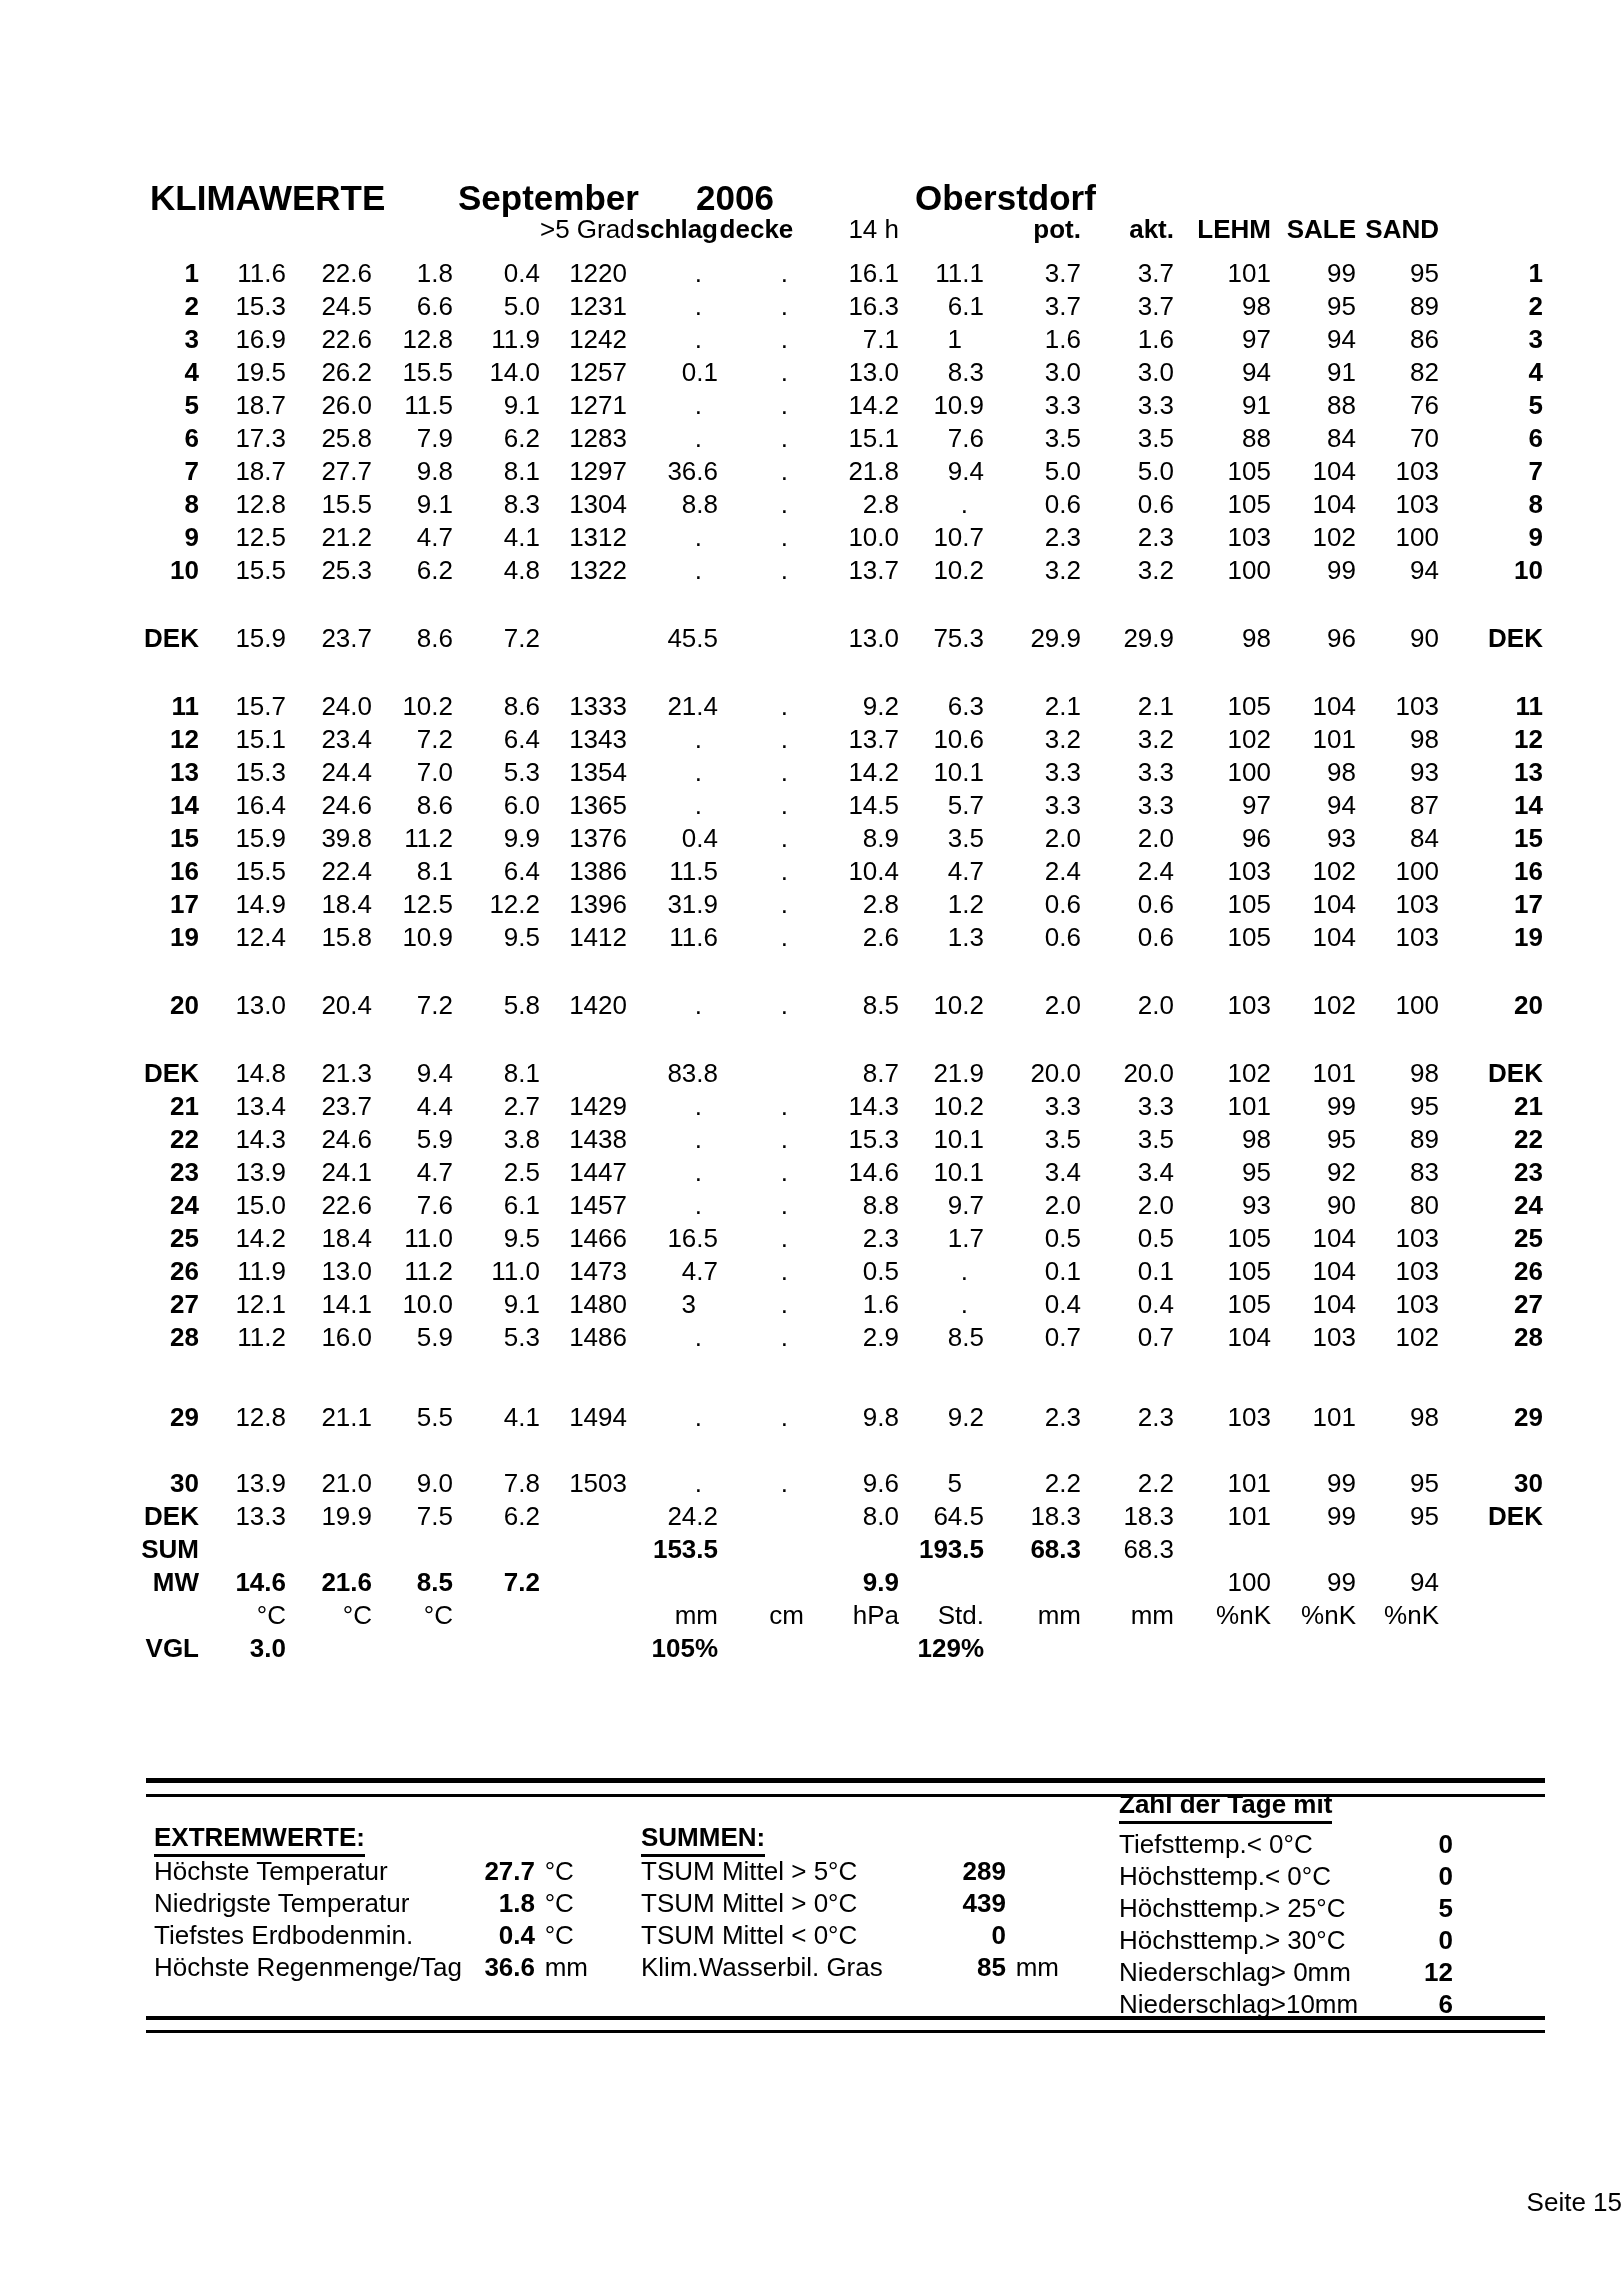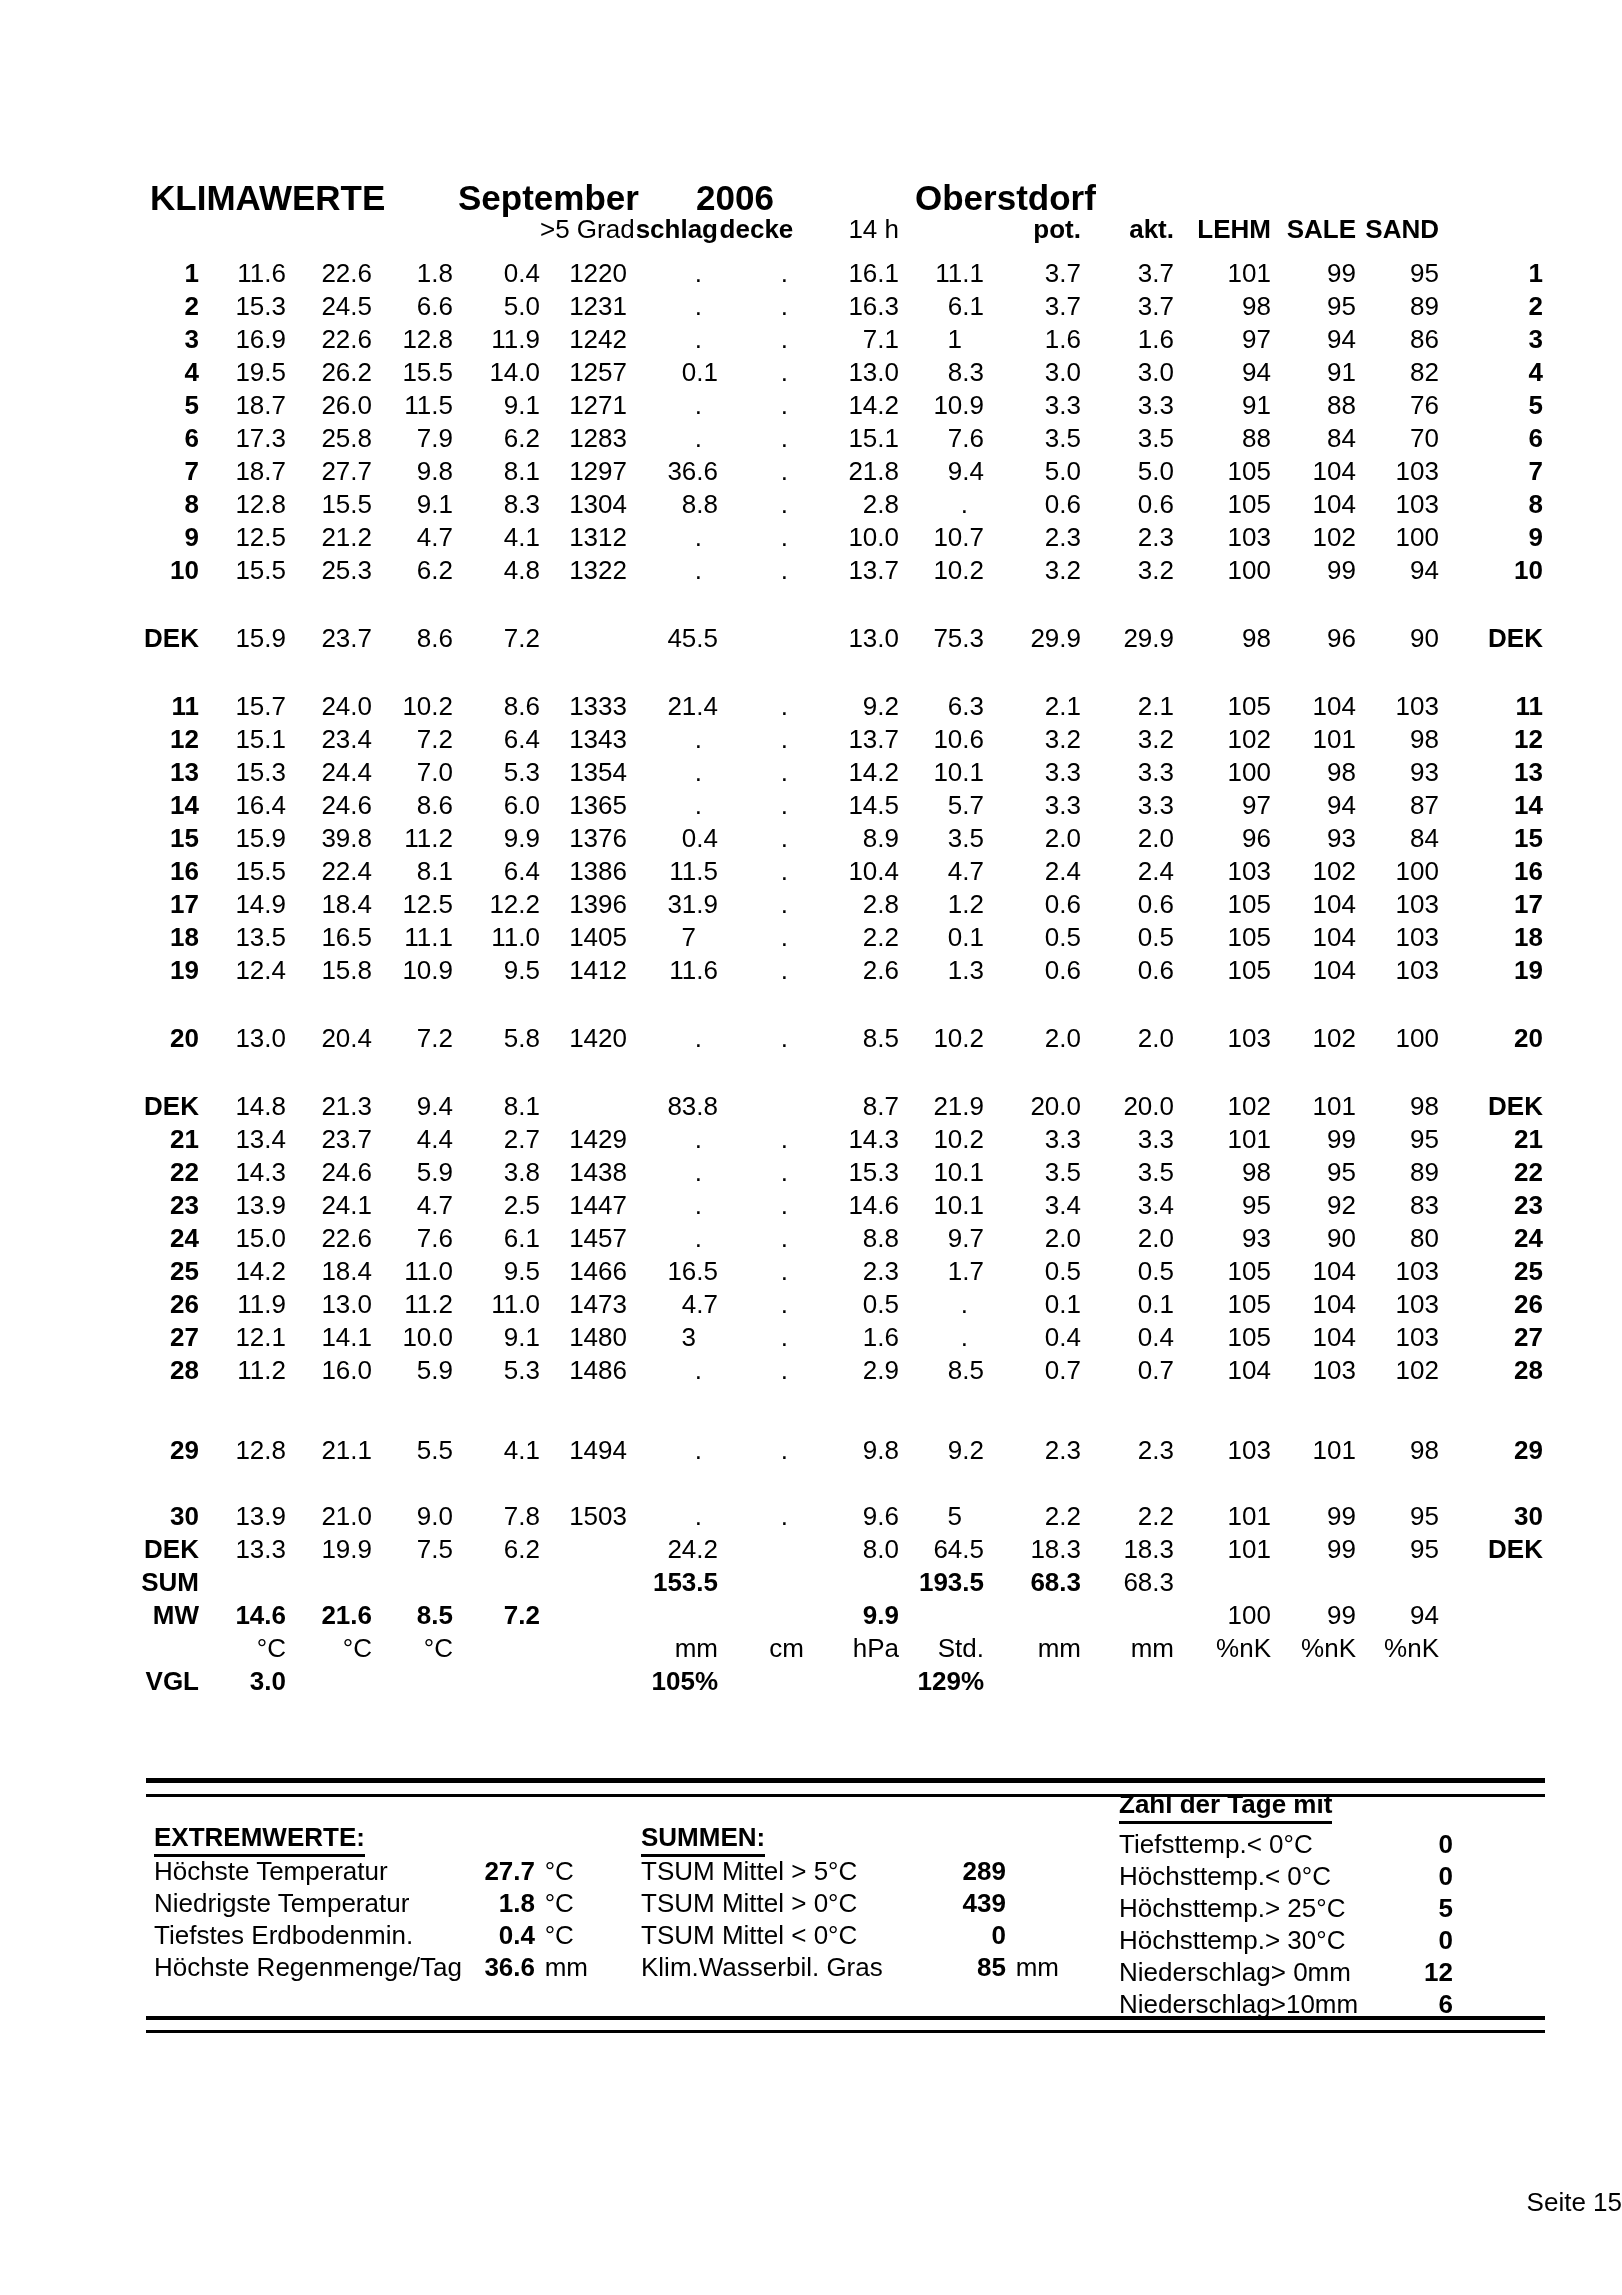--- a/index.html
+++ b/index.html
@@ -434,38 +434,20 @@
         <td>2.8</td>
         <td>1.2</td>
         <td>0.6</td>
         <td>0.6</td>
         <td>105</td>
         <td>104</td>
         <td>103</td>
         <td>17</td>
       </tr>
       <tr class="day">
-        <td>18</td>
-        <td>13.5</td>
-        <td>16.5</td>
-        <td>11.1</td>
-        <td>11.0</td>
-        <td>1405</td>
-        <td class="intdec">7</td>
-        <td class="dot">.</td>
-        <td>2.2</td>
-        <td>0.1</td>
-        <td>0.5</td>
-        <td>0.5</td>
-        <td>105</td>
-        <td>104</td>
-        <td>103</td>
-        <td>18</td>
-      </tr>
-      <tr class="day">
         <td>19</td>
         <td>12.4</td>
         <td>15.8</td>
         <td>10.9</td>
         <td>9.5</td>
         <td>1412</td>
         <td>11.6</td>
         <td class="dot">.</td>
         <td>2.6</td>
         <td>1.3</td>

